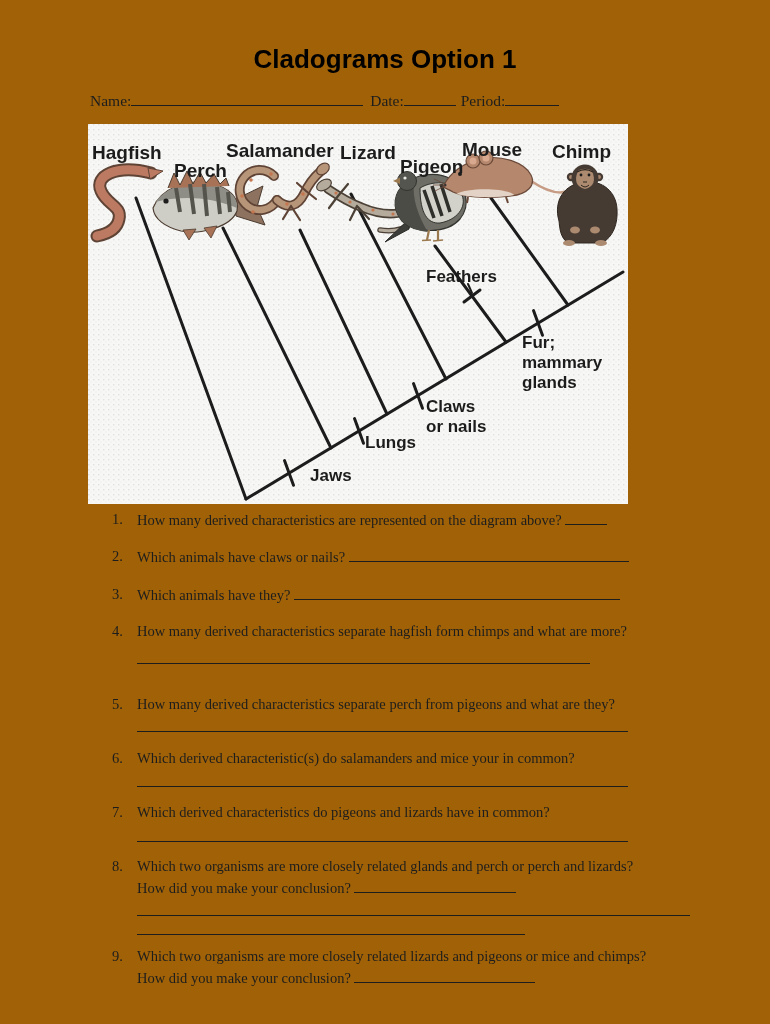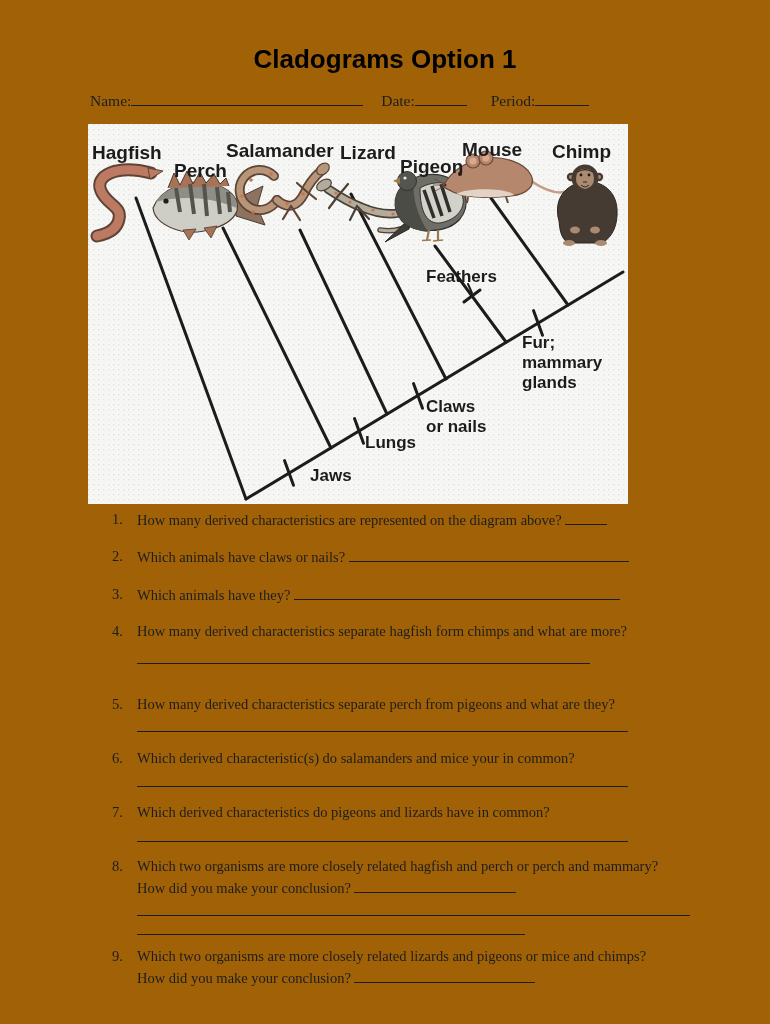--- a/index.html
+++ b/index.html
@@ -20,22 +20,22 @@
 </style>
 </head>
 <body>
 
 <div class="page">
 
   <div class="title">Cladograms Option 1</div>
 
   <div class="header-line">
     <span>Name:</span><span class="blank" style="width:232px"></span>
-    <span style="margin-left:14px">Date:</span><span class="blank" style="width:52px"></span>
-    <span style="margin-left:20px">Period:</span><span class="blank" style="width:54px"></span>
+    <span style="margin-left:3px">Date:</span><span class="blank" style="width:52px"></span>
+    <span style="margin-left:1px">Period:</span><span class="blank" style="width:54px"></span>
   </div>
 
   <div class="clad-panel">
     <svg width="540" height="380" viewBox="0 0 540 380">
       <defs>
         <pattern id="dots" width="5" height="5" patternUnits="userSpaceOnUse">
           <rect width="5" height="5" fill="#f7f7f5"></rect>
           <rect x="0" y="0" width="1.4" height="1.4" fill="#e1e1df"></rect>
           <rect x="2.5" y="2.5" width="1" height="1" fill="#e9e9e7"></rect>
         </pattern>
@@ -227,21 +227,21 @@
       <div class="num qline">7.</div>
       <div class="qbody">
         <div class="qline"><span>Which derived characteristics do pigeons and lizards have in common?</span></div>
         <div class="ansline" style="width:491px;margin-top:8px"></div>
       </div>
     </div>
 
     <div class="q" style="margin-bottom:13px">
       <div class="num qline">8.</div>
       <div class="qbody">
-        <div class="qline"><span>Which two organisms are more closely related hagfish and perch or perch and mammary?</span></div>
+        <div class="qline"><span>Which two organisms are more closely related glands and perch or perch and lizards?</span></div>
         <div class="qline" style="margin-top:4px"><span>How did you make your conclusion?</span> <span class="blank" style="width:162px"></span></div>
         <div class="ansline" style="width:553px;margin-top:6px"></div>
         <div class="ansline" style="width:388px;margin-top:6px"></div>
       </div>
     </div>
 
     <div class="q">
       <div class="num qline">9.</div>
       <div class="qbody">
         <div class="qline"><span>Which two organisms are more closely related lizards and pigeons or mice and chimps?</span></div>

